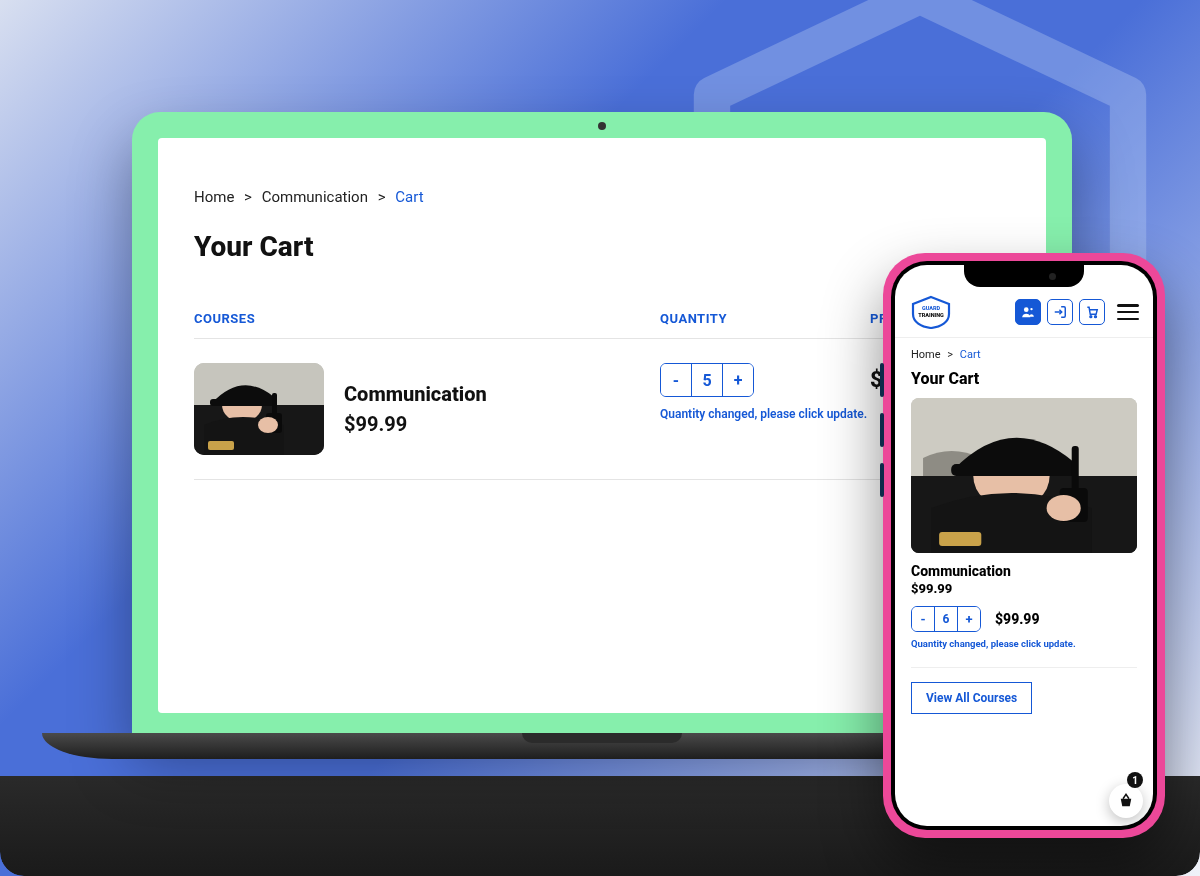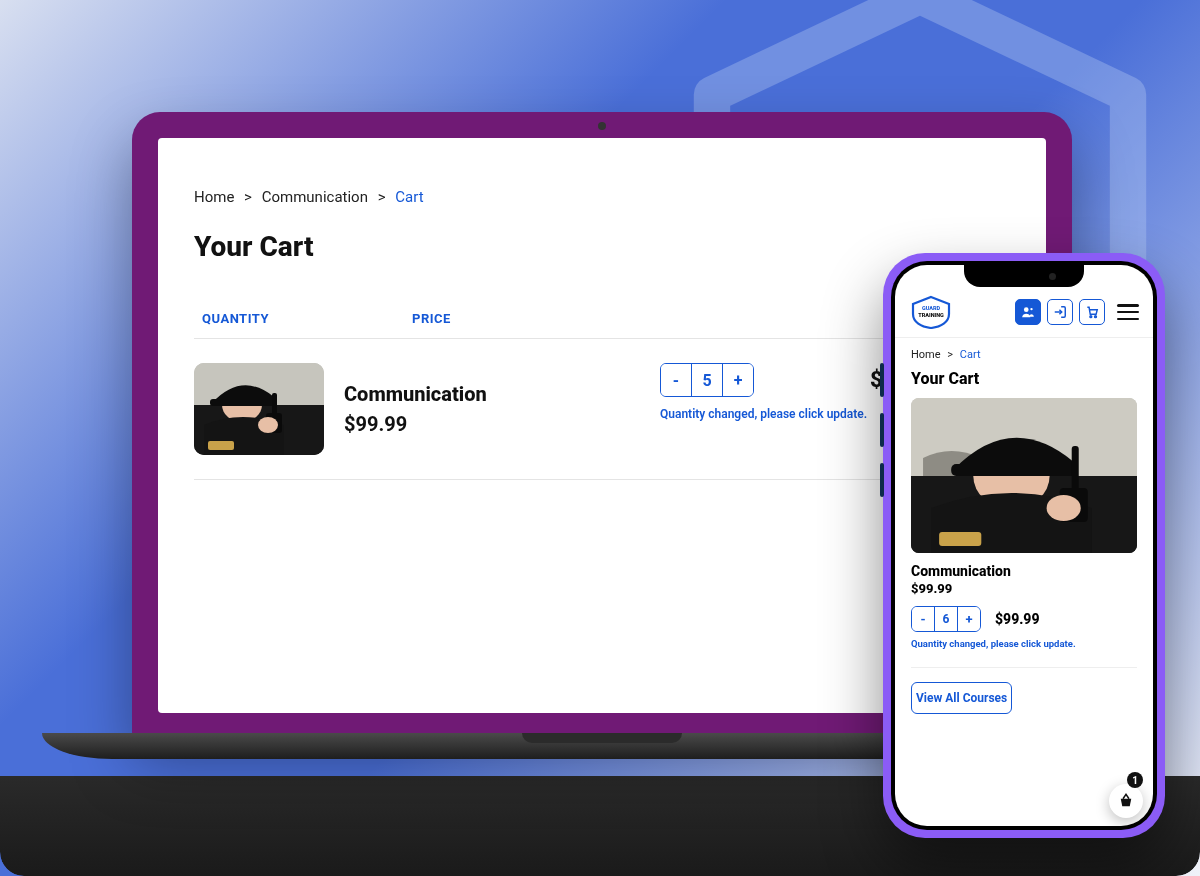--- a/index.html
+++ b/index.html
@@ -31,21 +31,21 @@
   }
 
   
   .laptop {
     position: absolute;
     top: 112px;
     left: 132px;
     width: 940px;
   }
   .laptop-top {
-    background: #701a75;
+    background: #86efac;
     border-radius: 28px 28px 0 0;
     padding: 26px 26px 20px 26px;
     box-shadow: 0 30px 60px rgba(0,0,0,0.35);
   }
   .laptop-cam {
     position: absolute;
     top: 10px;
     left: 50%;
     transform: translateX(-50%);
     width: 8px; height: 8px;
@@ -164,21 +164,21 @@
     padding-top: 4px;
   }
 
   
   .phone {
     position: absolute;
     top: 253px;
     right: 35px;
     width: 282px;
     height: 585px;
-    background: #8b5cf6;
+    background: #ec4899;
     border-radius: 42px;
     padding: 8px;
     box-shadow: 0 30px 60px rgba(0,0,0,0.45);
   }
   .phone-side-btn {
     position: absolute;
     left: -3px;
     width: 4px;
     height: 34px;
     background: #0d2a4a;
@@ -267,22 +267,22 @@
     font-size: 12px; padding: 7px 14px; border-radius:6px;
     cursor:pointer;
   }
   .trash { color:#d63b2f; cursor:pointer; }
   .mob-hr { border:none; border-top:1px solid #eee; margin: 18px 0 14px 0; }
   .btn-outline {
     border: 1.5px solid #1558d6;
     color:#1558d6;
     font-weight:700;
     font-size: 12px;
-    padding: 8px 4px;
-    border-radius:6px;
+    padding: 8px 14px;
+    border-radius:0;
     display:inline-block;
     cursor:pointer;
   }
   .fab-wrap {
     position:absolute;
     bottom: 8px; right: 10px;
     display:flex; flex-direction:column; align-items:center;
   }
   .fab-badge {
     width:16px; height:16px; background:#111; color:#fff;
@@ -319,20 +319,21 @@
         <span>Home</span>
         <span class="sep">&gt;</span>
         <span>Communication</span>
         <span class="sep">&gt;</span>
         <span class="current">Cart</span>
       </div>
 
       <h1 class="page-title">Your Cart</h1>
 
       <div class="cart-header">
+        <div class="col-courses">COURSES</div>
         <div class="col-qty">QUANTITY</div>
         <div class="col-price">PRICE</div>
       </div>
 
       <div class="cart-row">
         <div class="course-cell">
           <div class="course-thumb">
             <div class="guard">
               <svg viewBox="0 0 130 92" preserveAspectRatio="none">
                 <rect x="0" y="0" width="130" height="42" fill="#c6c5bd"></rect>

